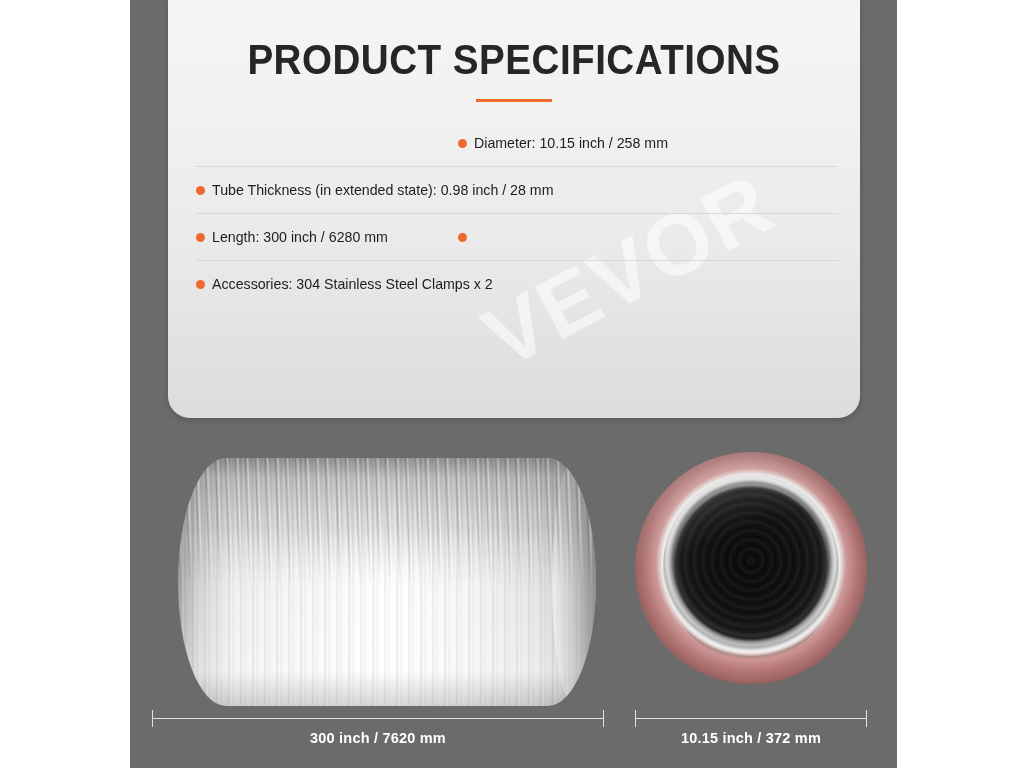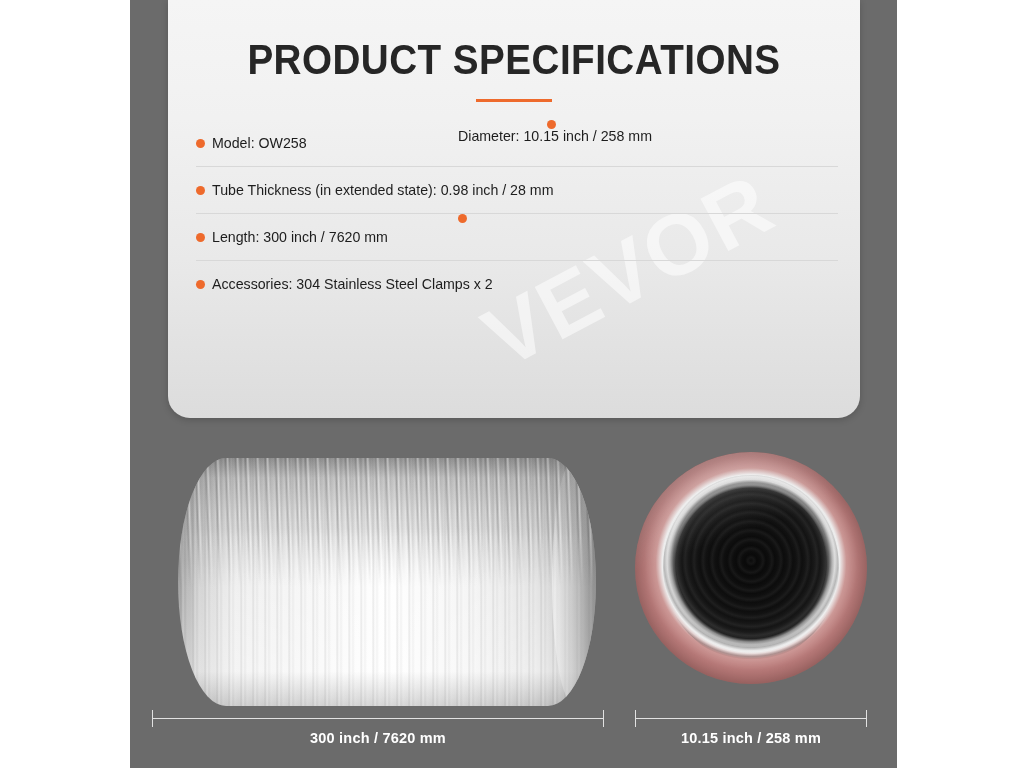--- a/index.html
+++ b/index.html
@@ -101,21 +101,21 @@
 
   .spec-item {
     position: absolute;
     top: 0;
     height: 47px;
     display: flex;
     align-items: center;
     white-space: nowrap;
   }
   .spec-item.col-a { left: 0; }
-  .spec-item.col-b { left: 262px; flex-direction: column; }
+  .spec-item.col-b { left: 262px; }
 
   .bullet {
     width: 9px;
     height: 9px;
     border-radius: 50%;
     background: #ee6a2c;
     margin-right: 7px;
     flex: 0 0 auto;
   }
 
@@ -294,41 +294,37 @@
 
       <div id="watermark">VEVOR</div>
 
       <div id="title">PRODUCT SPECIFICATIONS</div>
 
       <div id="title-rule"></div>
 
       <div id="spec-list">
 
         <div class="spec-row">
-          <div class="spec-item col-a">
-            <span class="bullet"></span>
-            <span class="spec-text">Model: OW258</span>
-          </div>
           <div class="spec-item col-b">
             <span class="bullet"></span>
             <span class="spec-text">Diameter: 10.15 inch / 258 mm</span>
           </div>
         </div>
 
         <div class="spec-row">
           <div class="spec-item col-a">
             <span class="bullet"></span>
             <span class="spec-text">Tube Thickness (in extended state): 0.98 inch / 28 mm</span>
           </div>
         </div>
 
         <div class="spec-row">
           <div class="spec-item col-a">
             <span class="bullet"></span>
-            <span class="spec-text">Length: 300 inch / 7620 mm</span>
+            <span class="spec-text">Length: 300 inch / 6280 mm</span>
           </div>
           <div class="spec-item col-b">
             <span class="bullet"></span>
           </div>
         </div>
 
 
 
         <div class="spec-row">
           <div class="spec-item col-a">
@@ -352,18 +348,18 @@
         <div class="dim-line"></div>
         <div class="dim-tick left"></div>
         <div class="dim-tick right"></div>
         <div class="dim-label">300 inch / 7620 mm</div>
       </div>
 
       <div class="dim" id="dim-diameter">
         <div class="dim-line"></div>
         <div class="dim-tick left"></div>
         <div class="dim-tick right"></div>
-        <div class="dim-label">10.15 inch / 258 mm</div>
+        <div class="dim-label">10.15 inch / 372 mm</div>
       </div>
 
     </div>
   </div>
 </div>
 
 </body></html>

